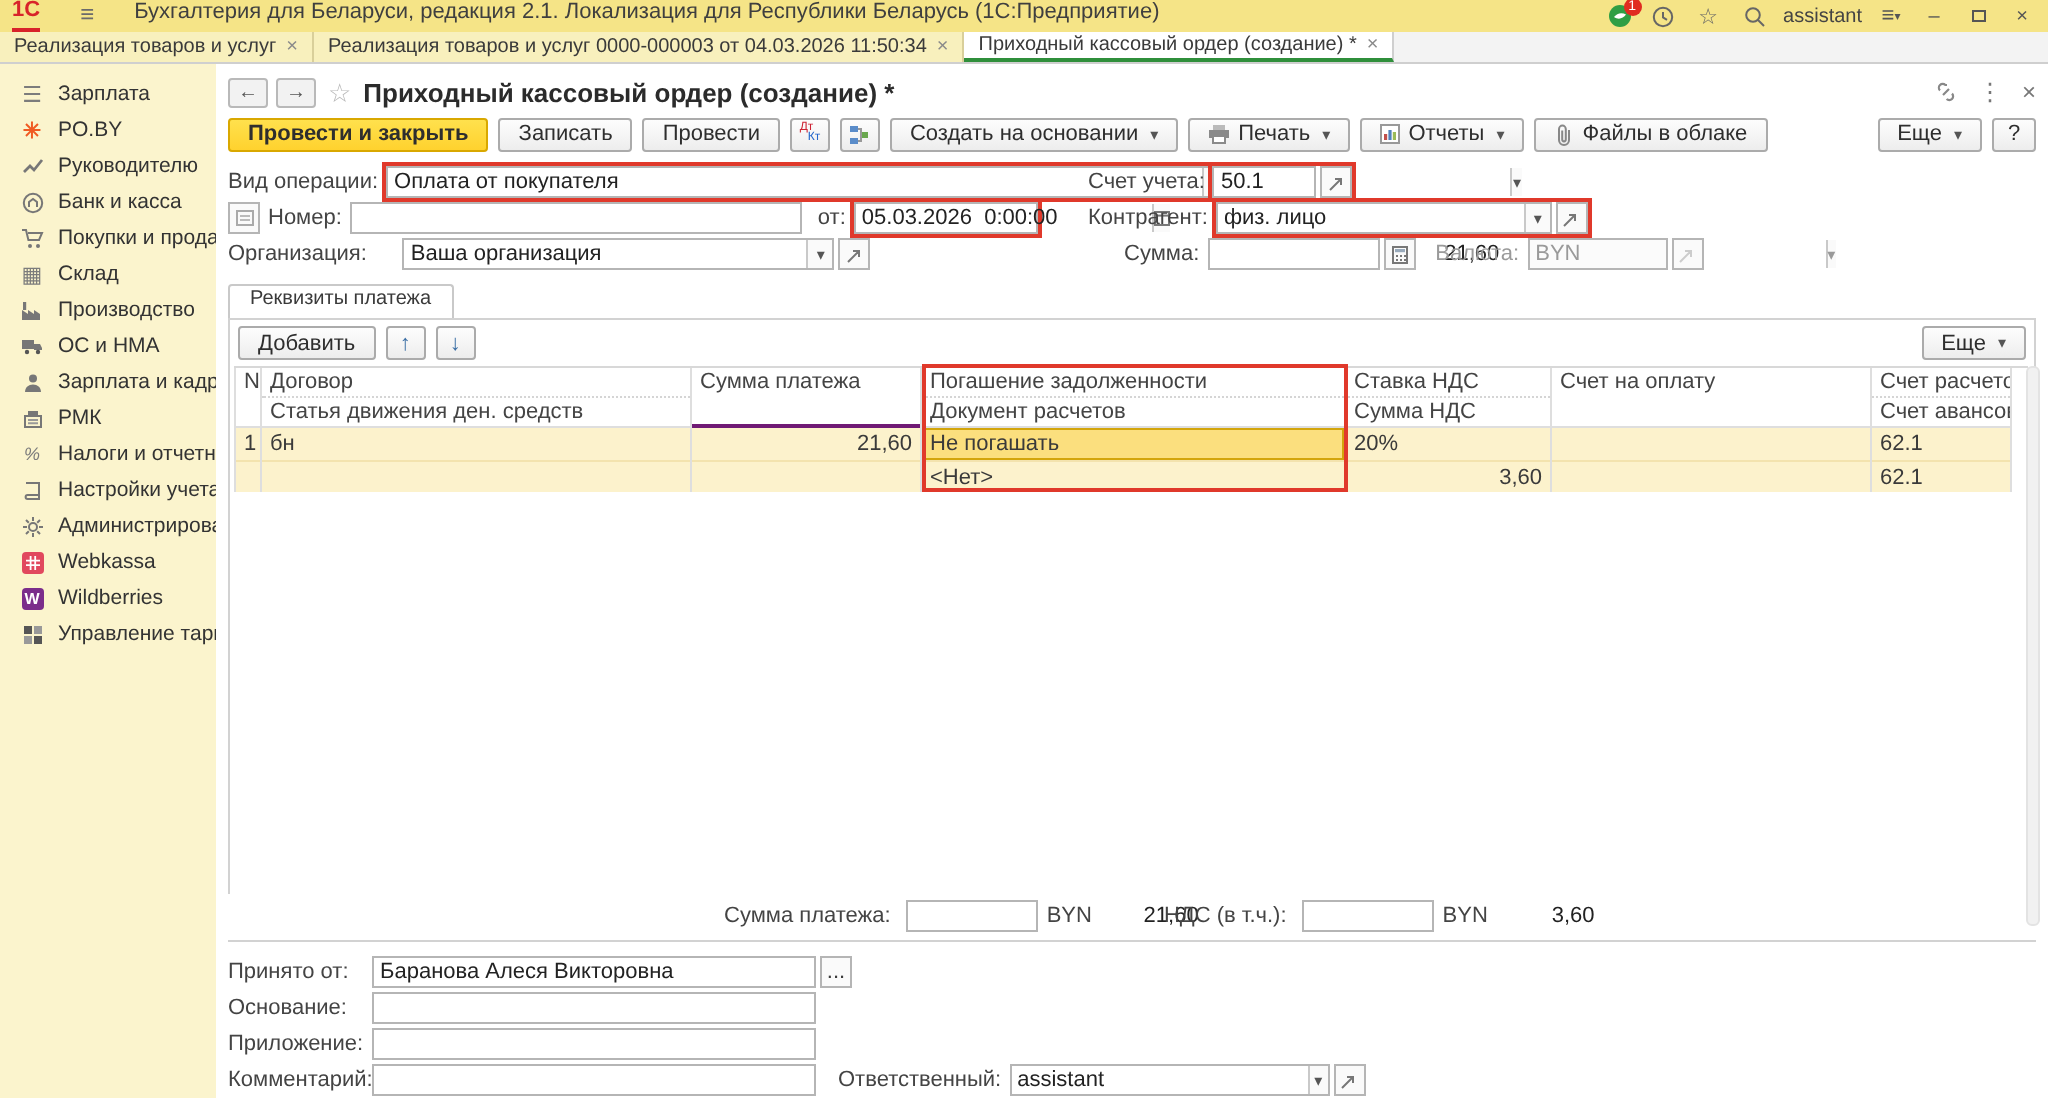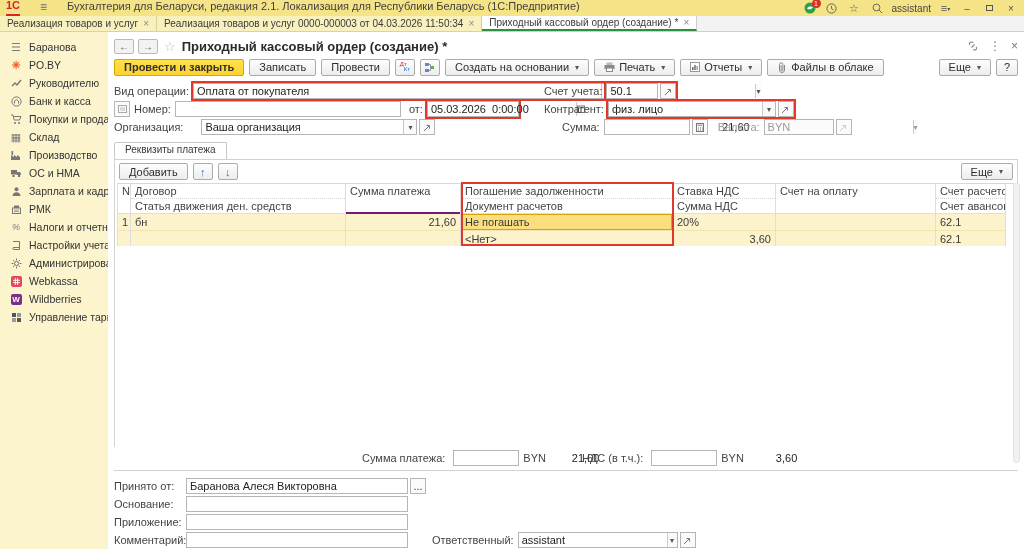--- a/index.html
+++ b/index.html
@@ -153,21 +153,21 @@
       <span>Приходный кассовый ордер (создание) *</span>
       <span class="x">×</span>
     </div>
   </div>
 
   <div class="main">
 
     <div class="sidebar">
       <div class="side-item">
           <span class="s-ico">☰</span>
-          <span>Баранова</span>
+          <span>Зарплата</span>
         </div>
       <div class="side-item">
           <span class="s-ico" style="color:#f05a22;font-weight:bold;">✳</span>
           <span>PO.BY</span>
         </div>
       <div class="side-item">
           <span class="s-ico">
             <svg width="11" height="11" viewBox="0 0 11 11">
               <path d="M1 8l3-3 2 2 4-5" stroke="#777" fill="none" stroke-width="1.4"></path>
             </svg>
@@ -563,21 +563,21 @@
           <span class="flab2">Приложение:</span>
           <span class="fieldbox" style="width:222px;">
               <input style="flex: 1 1 0%;" value="">
             </span>
         </div>
         <div class="frow2">
           <span class="flab2">Комментарий:</span>
           <span class="fieldbox" style="width:222px;">
               <input style="flex: 1 1 0%;" value="">
             </span>
-          <span class="flabel" style="margin-left:24px;">Ответственный:</span>
+          <span class="flabel" style="margin-left:11px;">Ответственный:</span>
           <span class="group">
             <span class="fieldbox" style="width:160px;">
               <input style="flex: 1 1 0%;" value="assistant">
               <span class="ddbtn">▾</span>
             </span>
             <span class="sqbtn">
                 <svg width="9" height="9" viewBox="0 0 9 9">
                   <path d="M1 8L6 3M3.5 2.5h3v3" stroke="#777" fill="none"></path>
                 </svg>
               </span>

